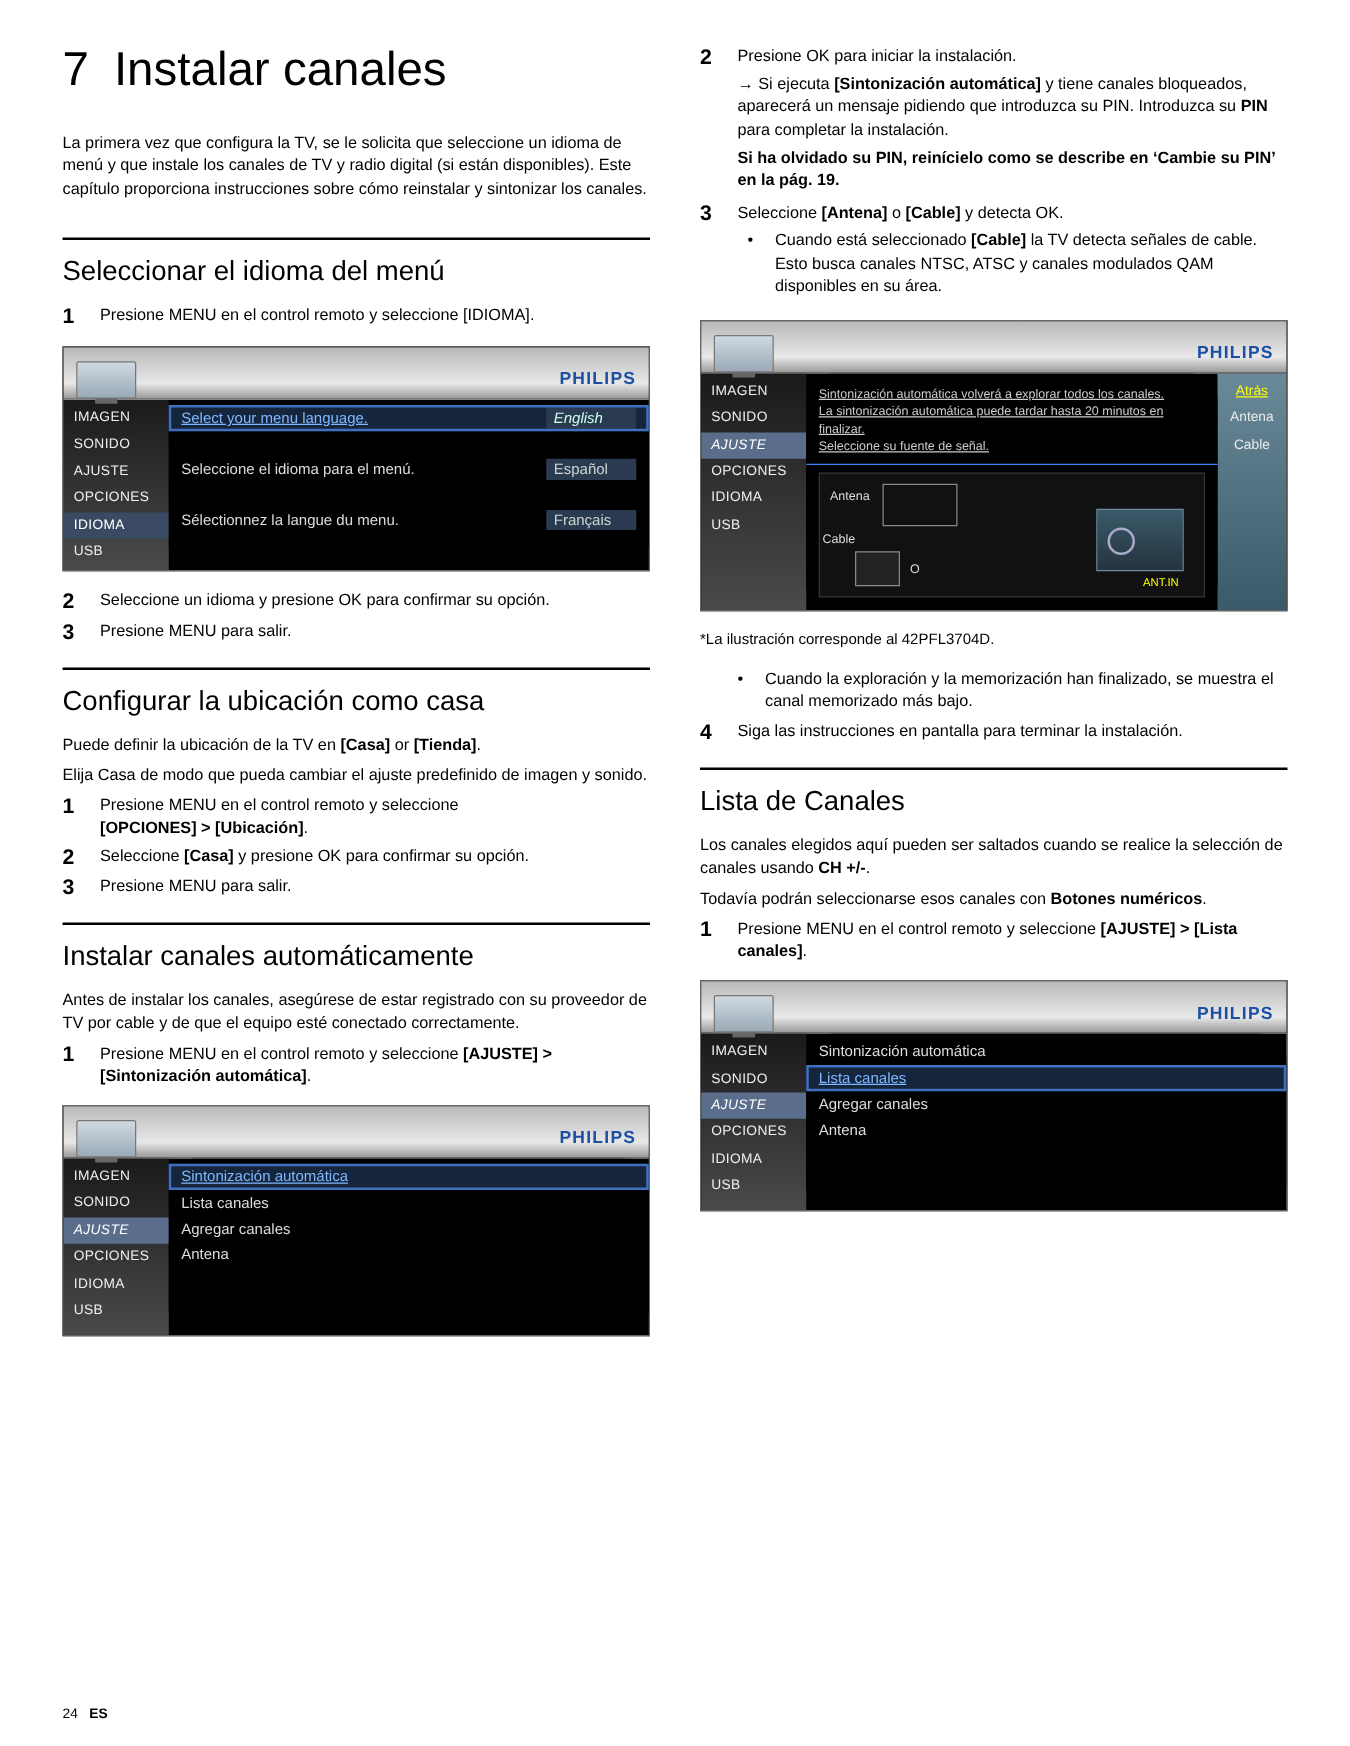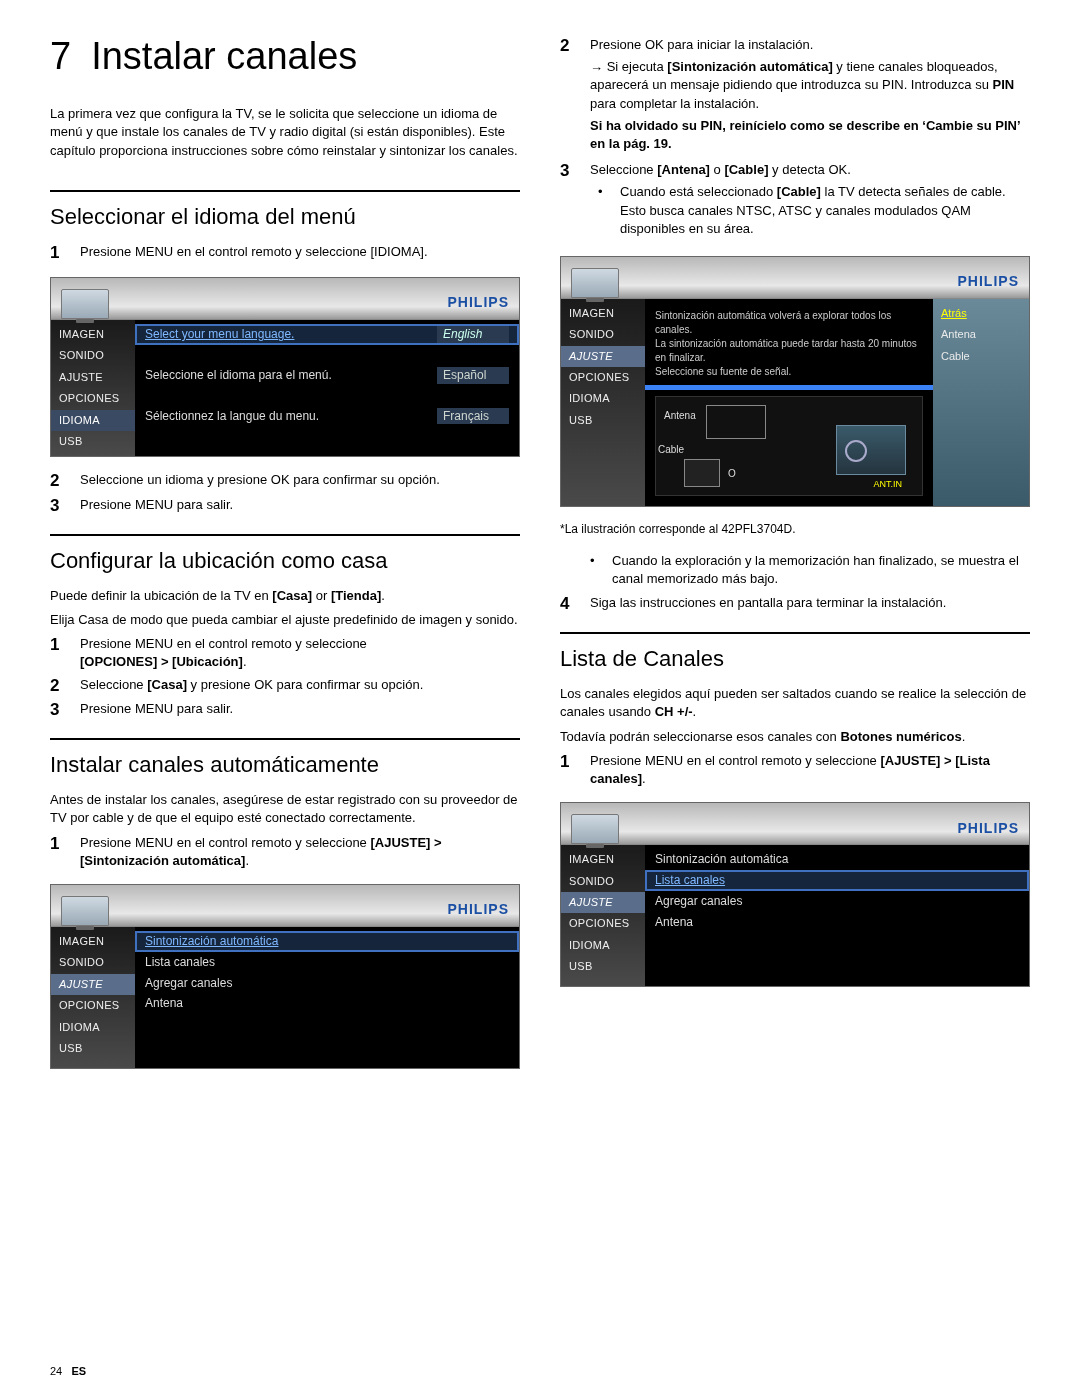--- a/index.html
+++ b/index.html
@@ -144,31 +144,33 @@
   .row .val {
     color: #cfd6d0;
     background: #2a3a50;
     padding: 0 6px;
     min-width: 72px;
   }
   .row.sel .lab { color: #7fb8ff; text-decoration: underline; }
   .row.sel .val { font-style: italic; color: #cfe; }
   .row.sel { outline: 2px solid #4070c0; outline-offset: -2px; background:#15253c; }
   .tv-right {
-    width: 96px;
+    width: 55px;
     background: linear-gradient(#6a8a9a, #3a5a6a);
     padding: 4px 0;
+    text-align: center;
   }
   .rr { padding: 3px 8px; color:#eaeaea; font-size:11px; }
   .rr.atr { color: #ff0; text-decoration: underline; }
   .tv-desc {
     font-size: 10px;
     color: #ccc;
     padding: 6px 10px;
-    border-bottom: 5px solid #3b82f6;
+    border-bottom: 1px solid #3b82f6;
+    text-decoration: underline;
   }
   .diagram {
     height: 100px;
     margin: 6px 10px;
     background: #111;
     border: 1px solid #333;
     position: relative;
     font-size: 10px;
     color: #ddd;
   }

